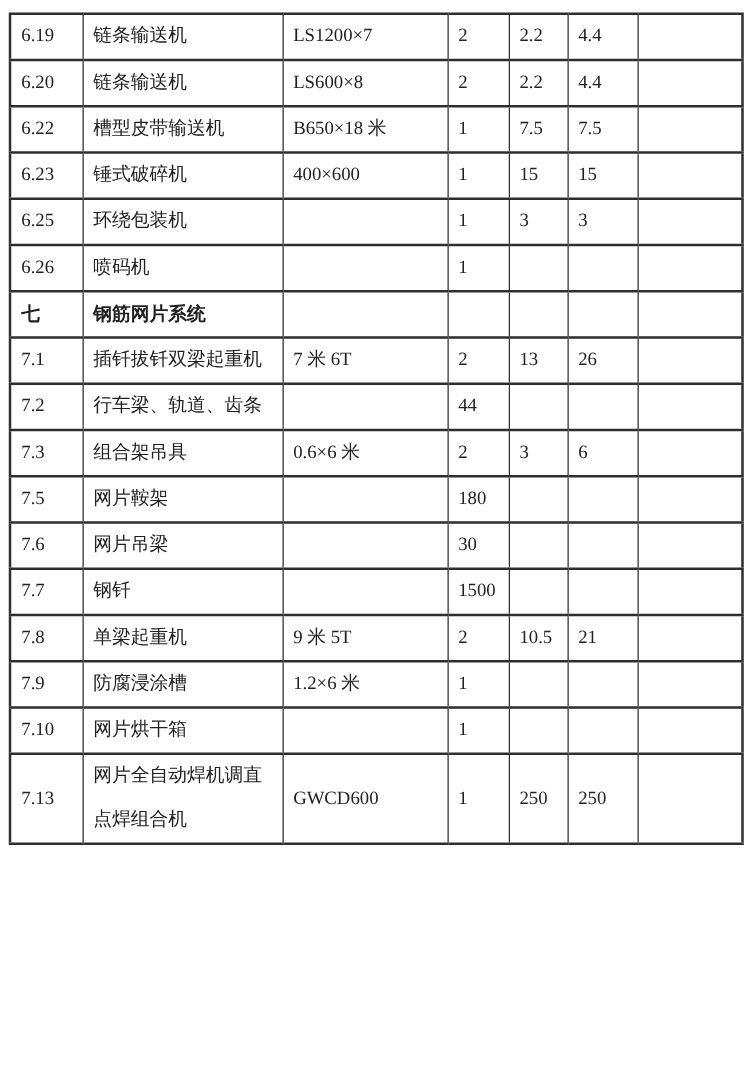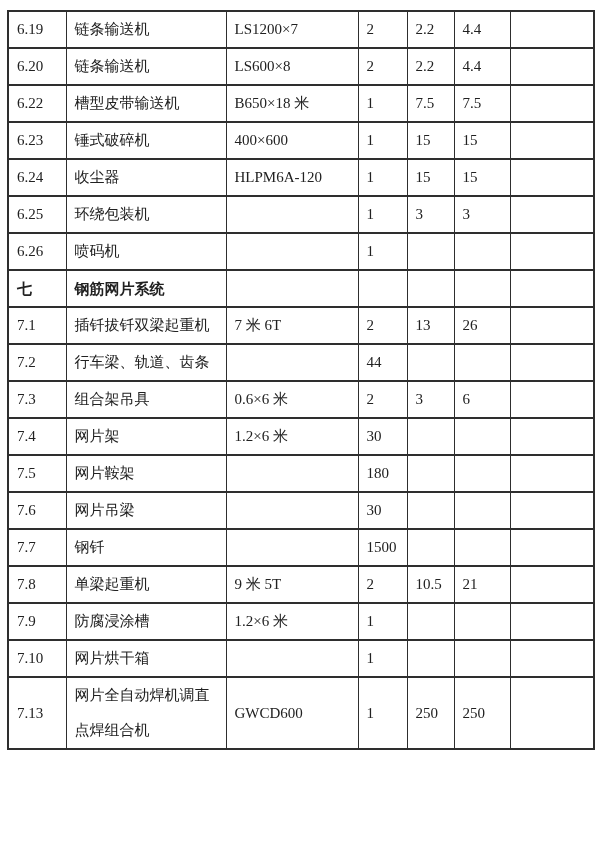--- a/index.html
+++ b/index.html
@@ -97,29 +97,20 @@
         <tr>
           <td>6.23</td>
           <td>锤式破碎机</td>
           <td>400×600</td>
           <td>1</td>
           <td>15</td>
           <td>15</td>
           <td></td>
         </tr>
         <tr>
-          <td>6.24</td>
-          <td>收尘器</td>
-          <td>HLPM6A-120</td>
-          <td>1</td>
-          <td>15</td>
-          <td>15</td>
-          <td></td>
-        </tr>
-        <tr>
           <td>6.25</td>
           <td>环绕包装机</td>
           <td></td>
           <td>1</td>
           <td>3</td>
           <td>3</td>
           <td></td>
         </tr>
         <tr>
           <td>6.26</td>
@@ -157,29 +148,20 @@
           <td></td>
           <td></td>
         </tr>
         <tr>
           <td>7.3</td>
           <td>组合架吊具</td>
           <td>0.6×6 米</td>
           <td>2</td>
           <td>3</td>
           <td>6</td>
-          <td></td>
-        </tr>
-        <tr>
-          <td>7.4</td>
-          <td>网片架</td>
-          <td>1.2×6 米</td>
-          <td>30</td>
-          <td></td>
-          <td></td>
           <td></td>
         </tr>
         <tr>
           <td>7.5</td>
           <td>网片鞍架</td>
           <td></td>
           <td>180</td>
           <td></td>
           <td></td>
           <td></td>

